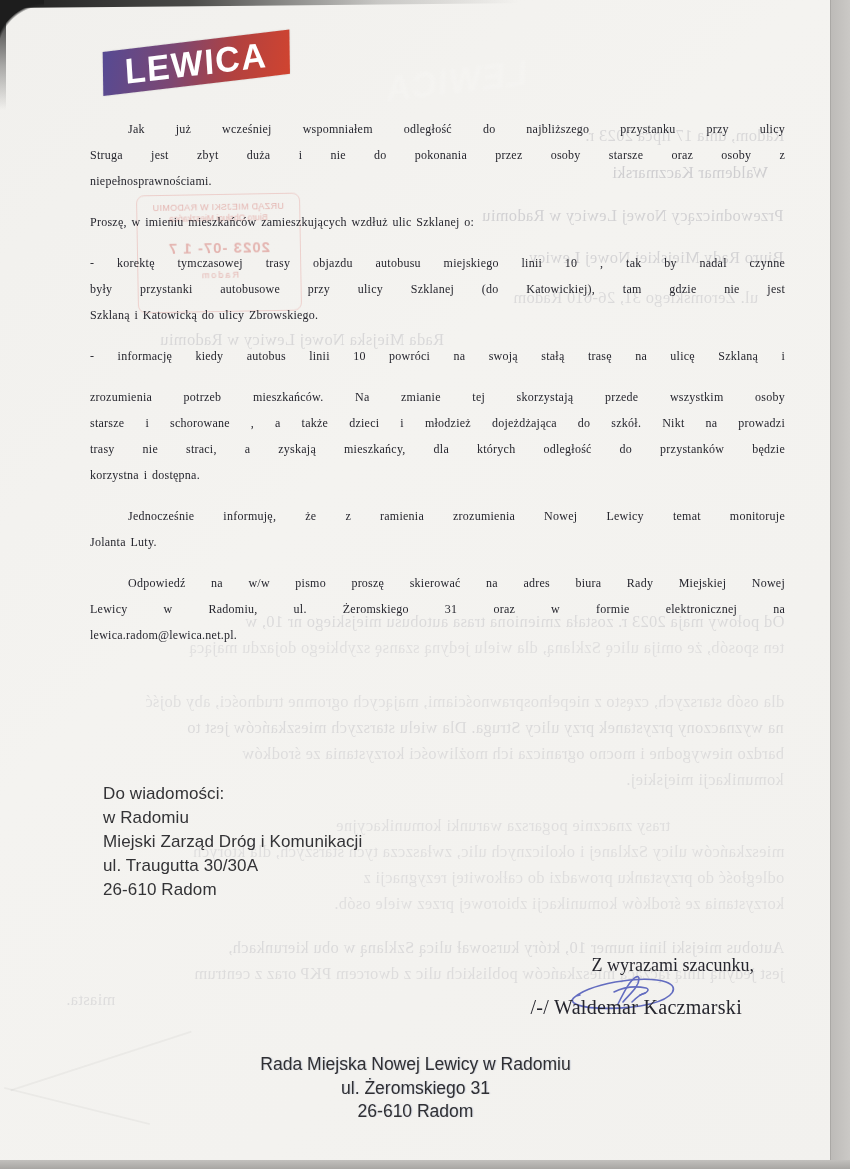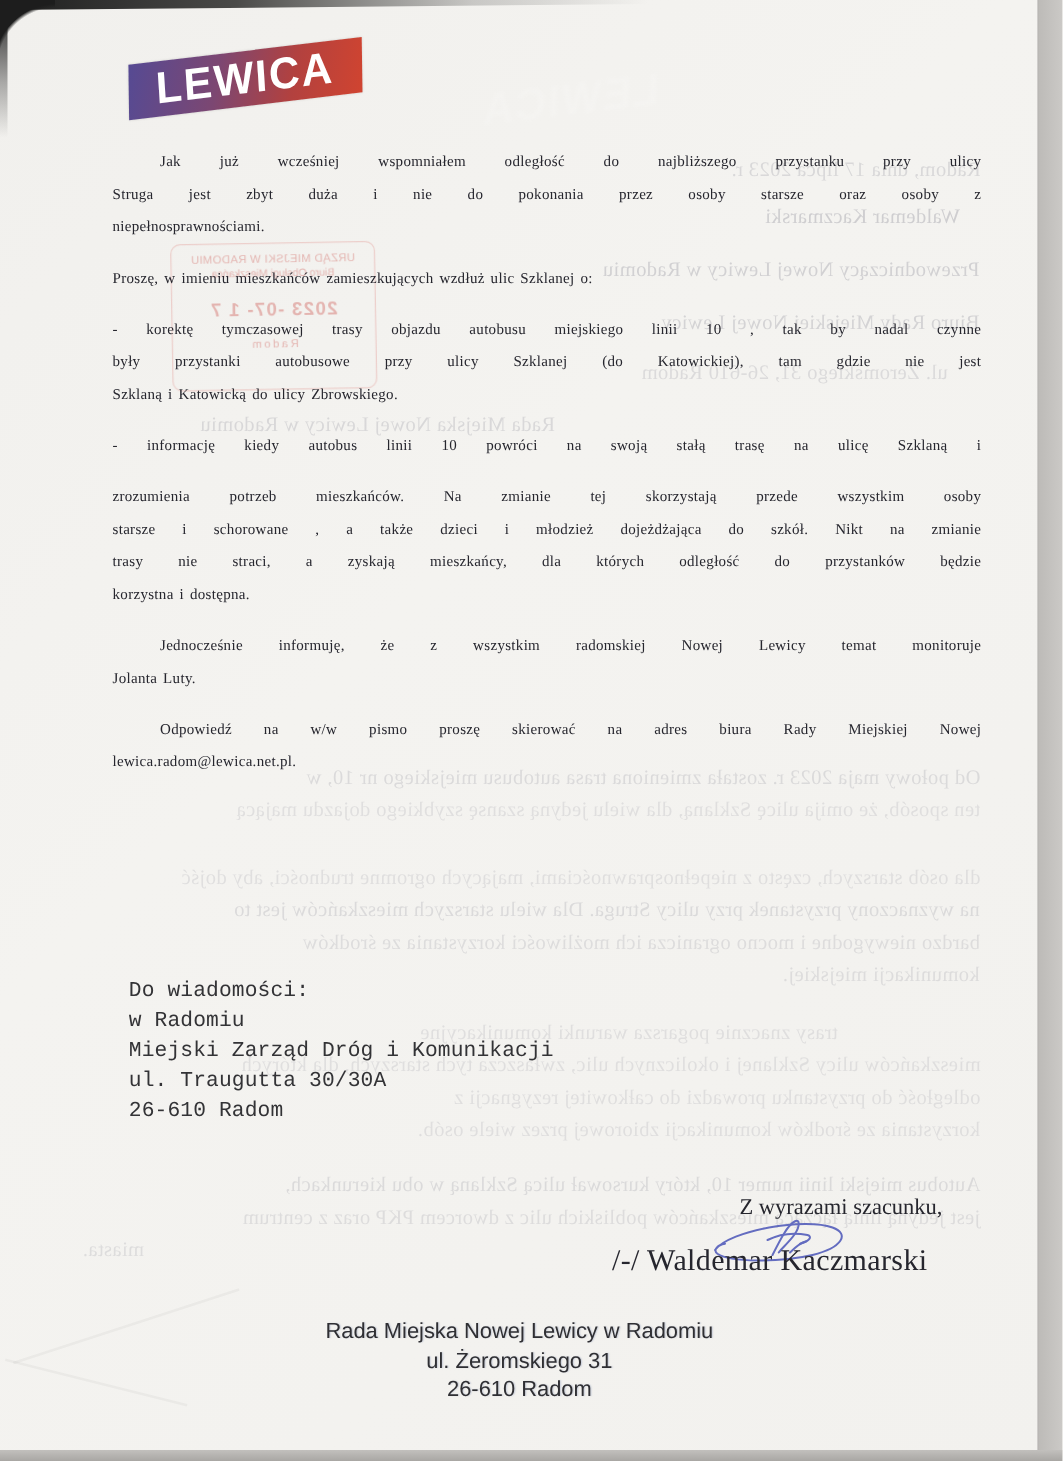--- a/index.html
+++ b/index.html
@@ -41,27 +41,27 @@
   .letter-body{position:absolute;left:90px;top:116px;width:695px;
                font-size:12px;line-height:26px;color:#26262e;
                letter-spacing:.25px;word-spacing:1.5px;}
   .para{margin:0 0 15px 0;}
   .para .line{text-align:justify;text-align-last:justify;white-space:normal;}
   .para .line.last{text-align-last:left;}
   .para.indent .line.first{text-indent:38px;}
 
   
   .cc-block{position:absolute;left:103px;top:782px;
-            font-family:Liberation Mono, monospace;font-size:17px;
+            font-family:Liberation Sans, sans-serif;font-size:17px;
             line-height:24px;color:#333336;letter-spacing:.1px;}
 
   
   .salutation{position:absolute;right:96px;top:955px;font-size:18px;color:#26262e;}
   .signature-svg{position:absolute;left:566px;top:974px;width:118px;height:38px;}
-  .signed-by{position:absolute;right:108px;top:996px;font-size:24px;color:#26262e;
+  .signed-by{position:absolute;right:108px;top:996px;font-size:20px;color:#26262e;
              letter-spacing:.3px;}
 
   
   .footer{position:absolute;left:0;top:1053px;width:831px;text-align:center;
           font-family:"Liberation Sans",sans-serif;font-size:17.5px;
           line-height:23.5px;color:#2f2f33;text-shadow:1px 0 1px rgba(90,110,160,.25);}
 
   
   .ghost-layer{position:absolute;inset:0;pointer-events:none;}
   .ghost-line{position:absolute;white-space:nowrap;transform:scaleX(-1);
@@ -129,30 +129,31 @@
       <div class="para">
         <div class="line first">- korektę tymczasowej trasy objazdu autobusu miejskiego linii 10 , tak by nadal czynne</div>
         <div class="line">były przystanki autobusowe przy ulicy Szklanej (do Katowickiej), tam gdzie nie jest</div>
         <div class="line last">Szklaną i  Katowicką do ulicy Zbrowskiego.</div>
       </div>
       <div class="para">
         <div class="line first">- informację kiedy autobus linii 10 powróci na swoją stałą trasę na ulicę Szklaną i</div>
       </div>
       <div class="para indent">
         <div class="line">zrozumienia potrzeb mieszkańców. Na zmianie tej skorzystają przede wszystkim osoby</div>
-        <div class="line">starsze i schorowane , a także dzieci i młodzież dojeżdżająca do szkół. Nikt na zmianie</div>
+        <div class="line">starsze i schorowane , a także dzieci i młodzież dojeżdżająca do szkół. Nikt na prowadzi</div>
         <div class="line">trasy nie straci, a zyskają mieszkańcy, dla których odległość do przystanków będzie</div>
         <div class="line last">korzystna i dostępna.</div>
       </div>
       <div class="para indent">
-        <div class="line first">Jednocześnie informuję, że z wszystkim radomskiej Nowej Lewicy temat monitoruje</div>
+        <div class="line first">Jednocześnie informuję, że z ramienia zrozumienia Nowej Lewicy temat monitoruje</div>
         <div class="line last">Jolanta Luty.</div>
       </div>
       <div class="para indent">
         <div class="line first">Odpowiedź na w/w pismo proszę skierować na adres biura Rady Miejskiej Nowej</div>
+        <div class="line">Lewicy w Radomiu, ul. Żeromskiego 31 oraz w formie elektronicznej na</div>
         <div class="line last">lewica.radom@lewica.net.pl.</div>
       </div>
     </div>
 
   <div class="cc-block">
     <div>Do  wiadomości:</div>
     <div>w Radomiu</div>
     <div>Miejski  Zarząd Dróg  i  Komunikacji</div>
     <div>ul. Traugutta 30/30A</div>
     <div>26-610 Radom</div>

